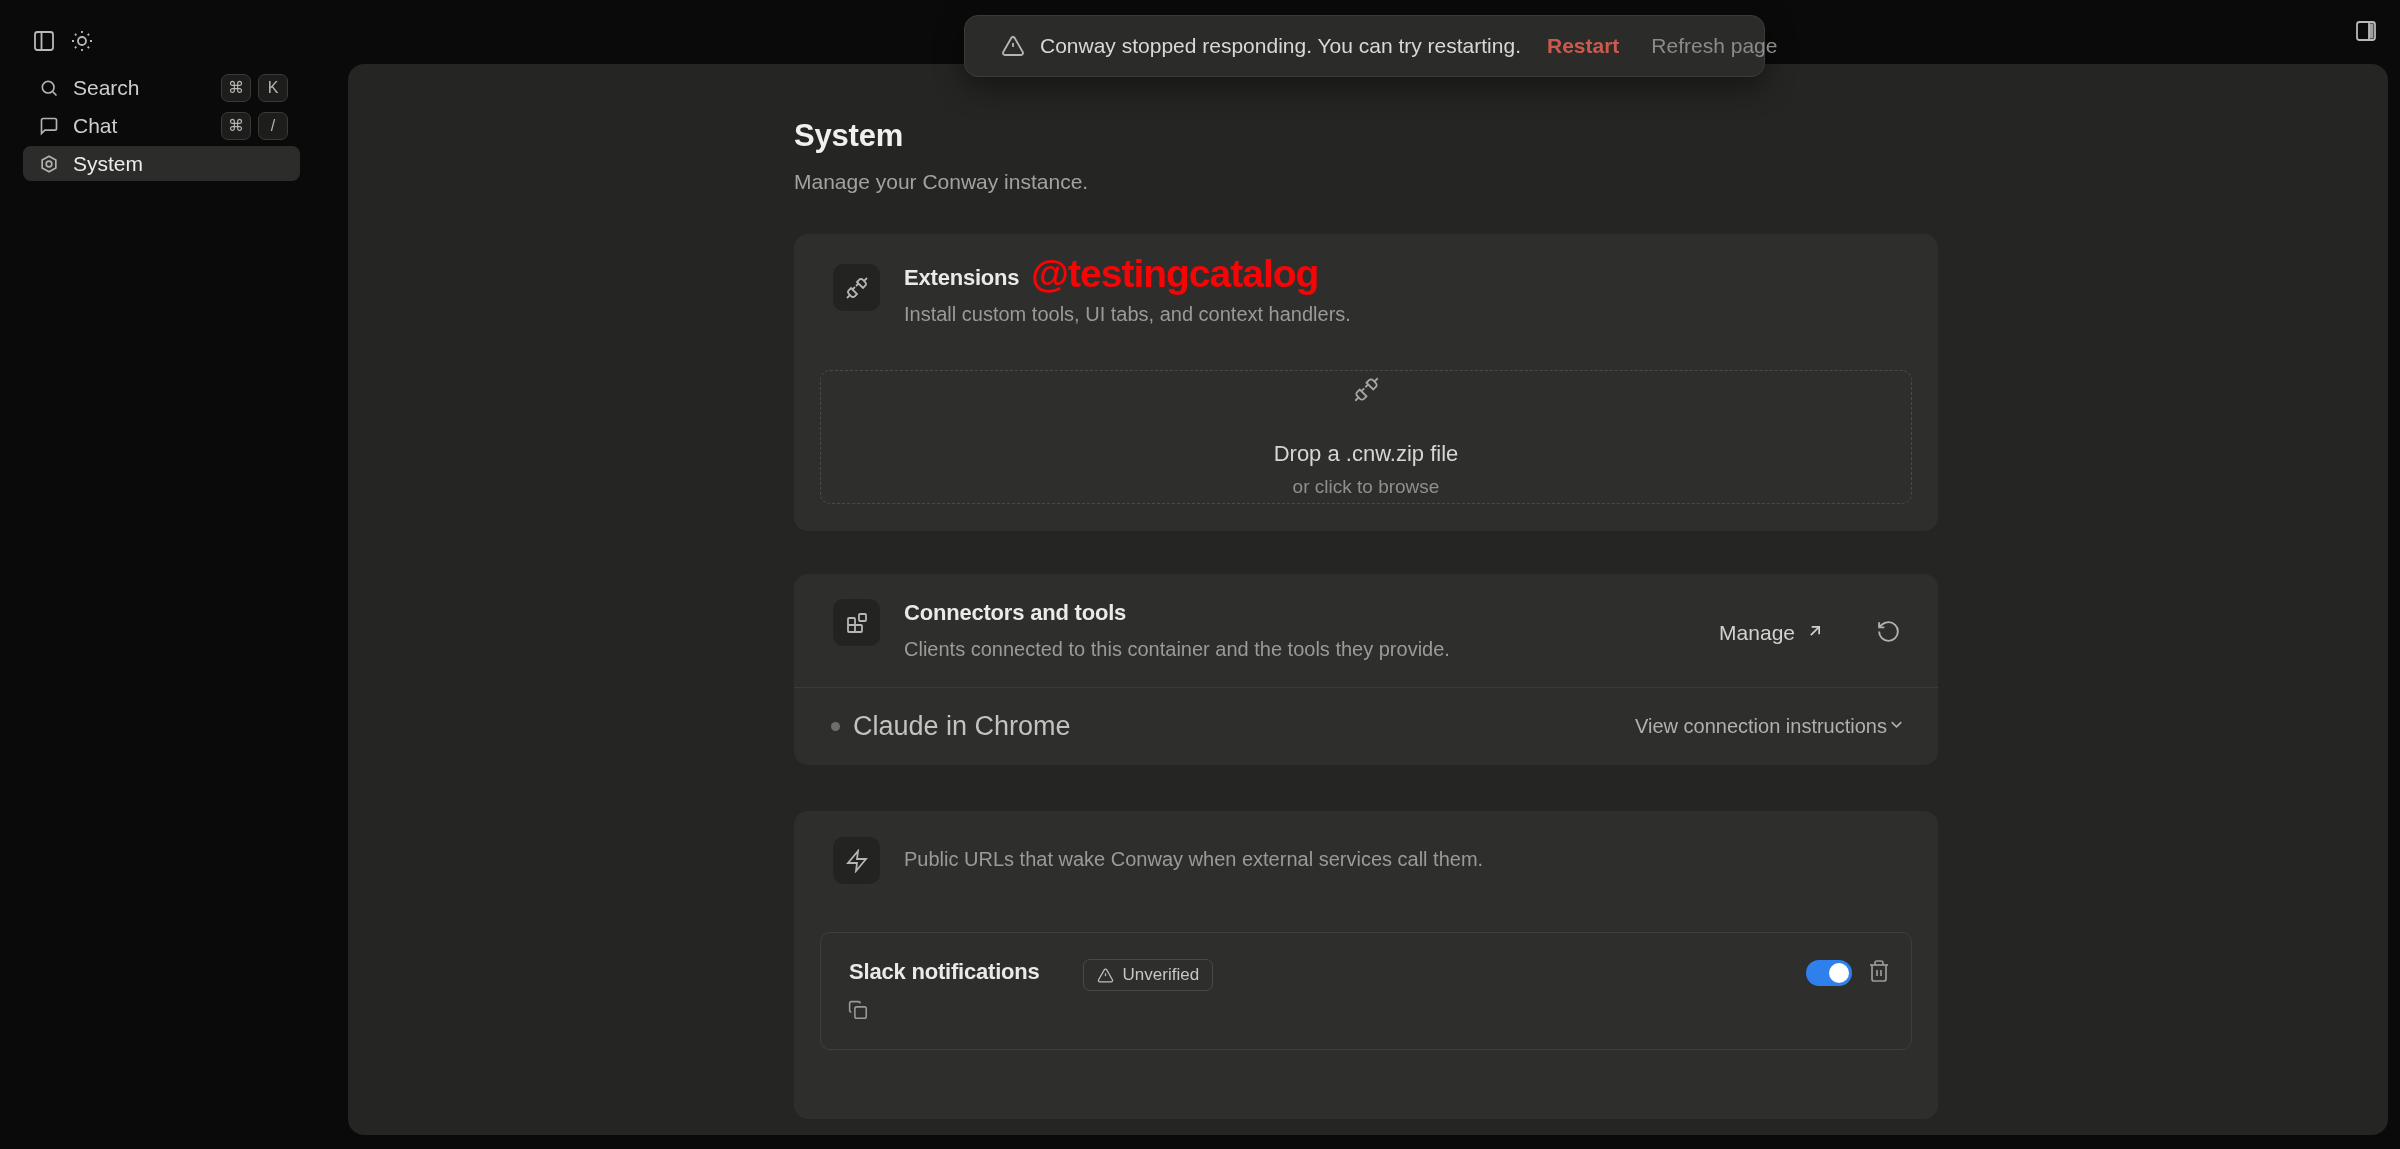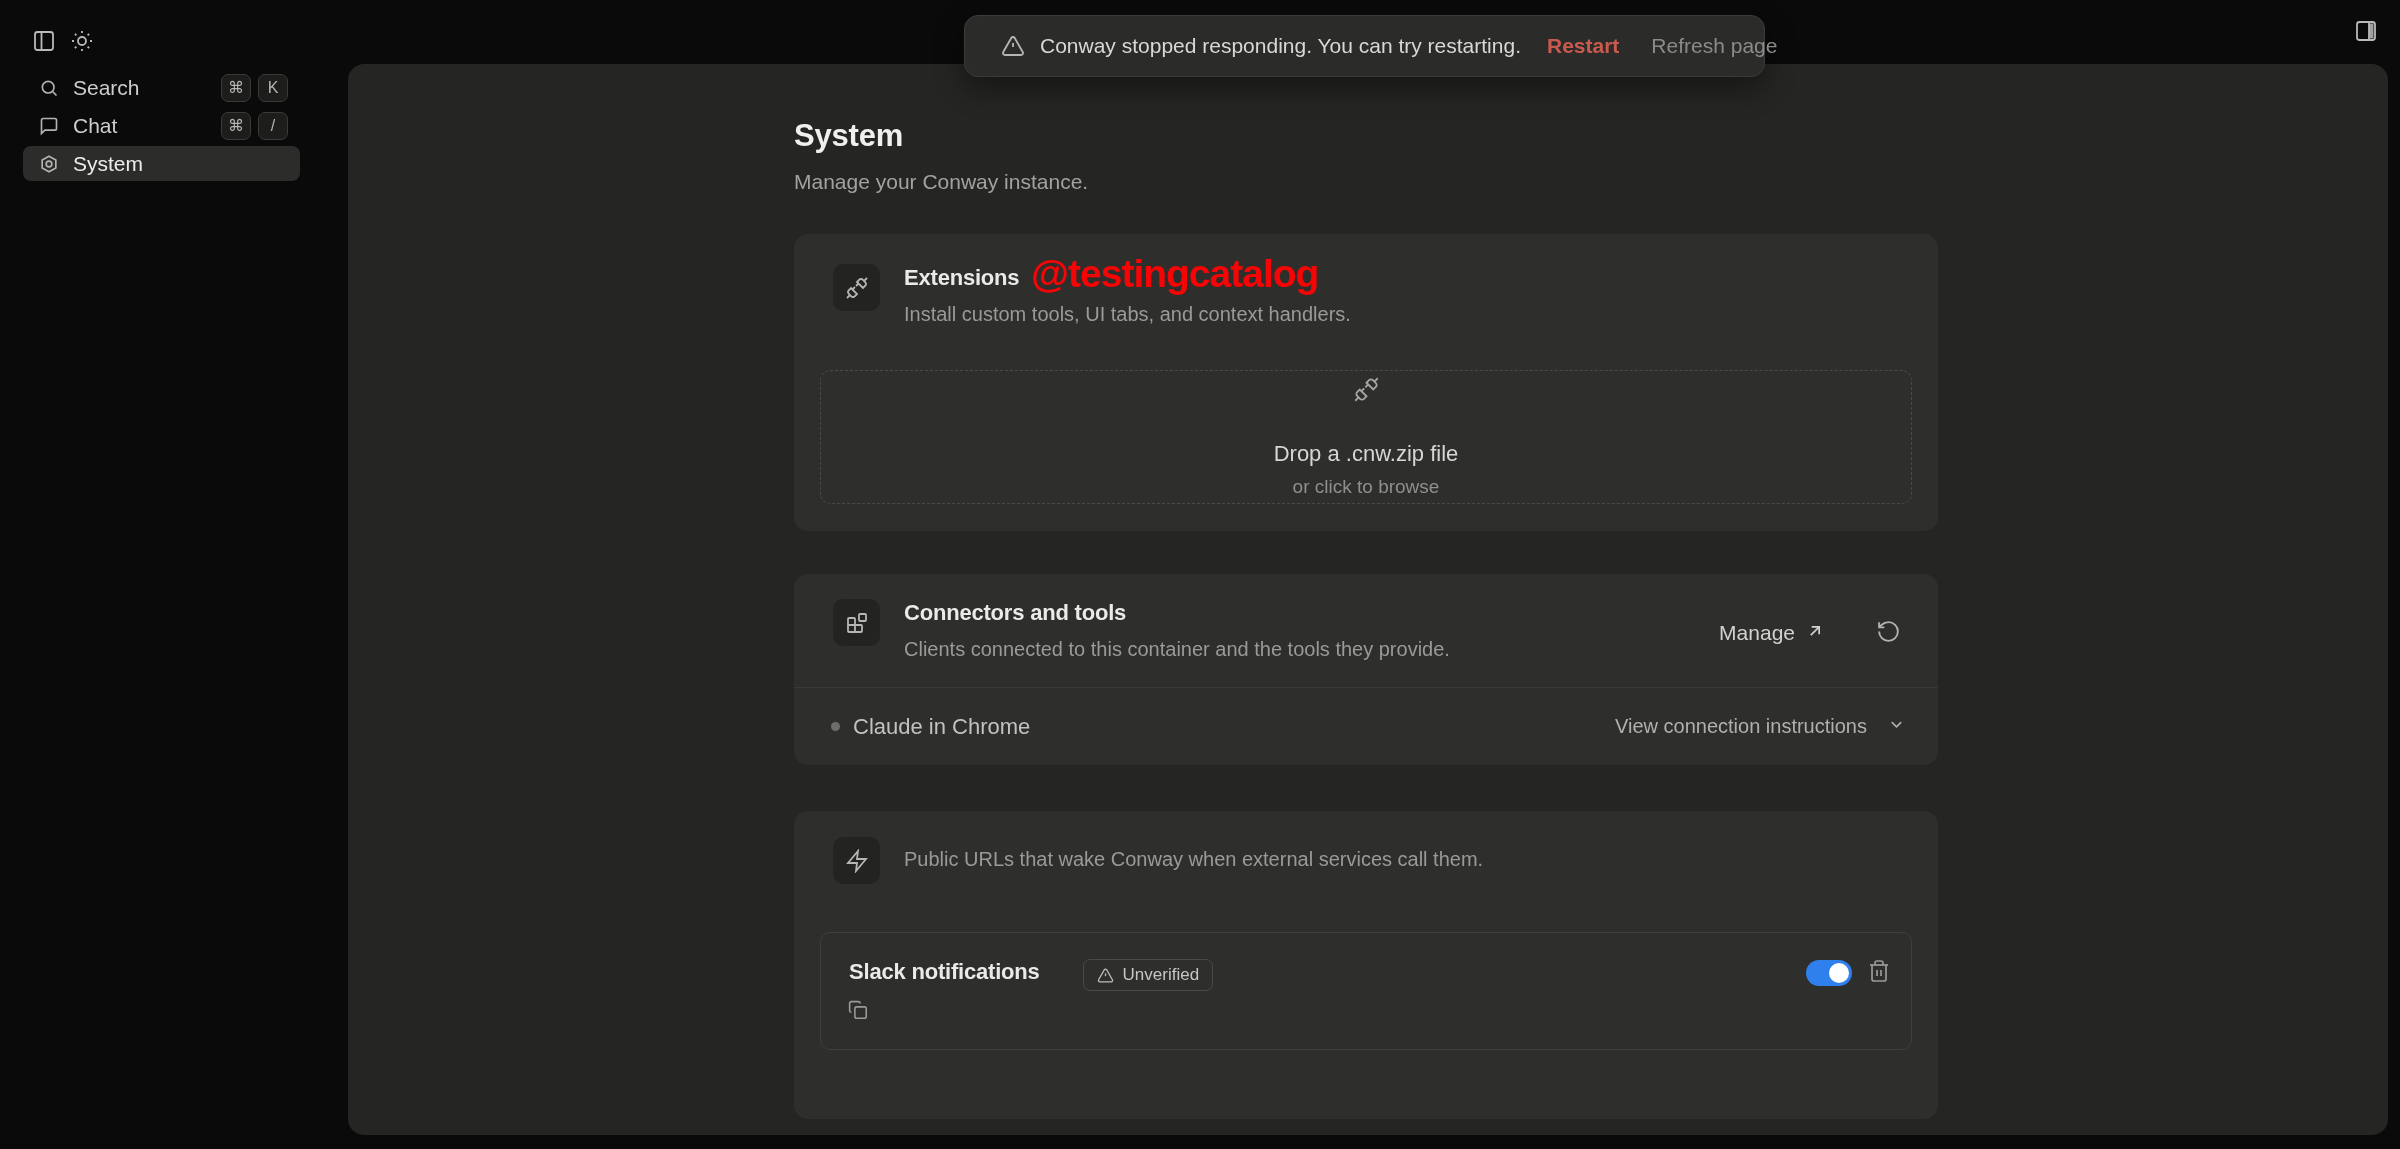--- a/index.html
+++ b/index.html
@@ -68,22 +68,22 @@
   #card-connectors .card-header { padding-top:25px; }
   .head-actions { margin-left:auto; display:flex; align-items:center; gap:51px; margin-top:6px; }
   .manage-btn { display:flex; align-items:center; gap:10px; background:none; border:none; color:#d2d2d0;
                 font-size:21px; cursor:pointer; }
   .manage-btn svg { width:20px; height:20px; }
   .refresh-btn { background:none; border:none; color:#b2b2b0; cursor:pointer; display:flex; }
   .refresh-btn svg { width:25px; height:25px; }
   .connector-row { position:absolute; left:0; bottom:0; width:100%; height:78px; border-top:1px solid #3a3a37;
                    display:flex; align-items:center; padding:0 32px 0 37px; }
   .status-dot { width:9px; height:9px; border-radius:50%; background:#6d6d6a; margin-right:13px; flex:0 0 auto; }
-  .connector-name { font-size:22px; color:#c2c2c0; }
-  .view-instructions { margin-left:auto; display:flex; align-items:center; gap:20px; background:none; border:none;
+  .connector-name { font-size:27px; color:#c2c2c0; }
+  .view-instructions { margin-left:auto; display:flex; align-items:center; gap:0; background:none; border:none;
                        color:#b0b0ae; font-size:20px; cursor:pointer; }
   .view-instructions svg { width:19px; height:19px; }
 
   
   #card-webhooks { margin-top:46px; height:308px; }
   #card-webhooks .card-header { padding-top:26px; }
   .hook-box { position:absolute; left:26px; top:121px; width:1092px; height:118px; border:1px solid #3e3e3b;
               border-radius:10px; }
   .hook-top { display:flex; align-items:flex-start; padding:26px 20px 0 28px;gap:25px; }
   .hook-name { font-size:22px; font-weight:600; color:#eaeae8; letter-spacing:-.2px; }

